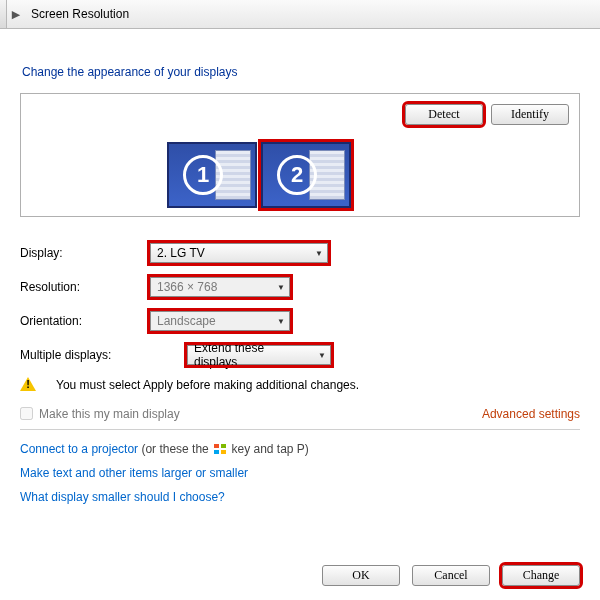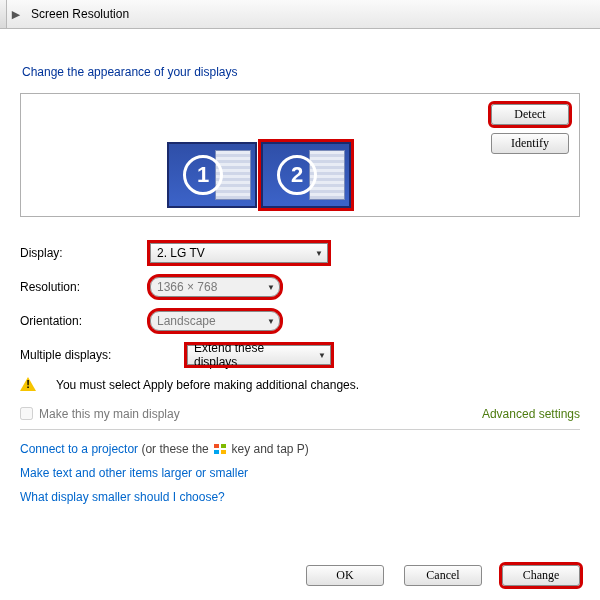--- a/index.html
+++ b/index.html
@@ -12,45 +12,45 @@
   .content{padding:20px 20px 0 20px;}
   .heading{color:#003399;font-size:12px;margin:16px 0 14px 2px;}
   
   .preview{border:1px solid #b0b0b0;height:106px;position:relative;padding:8px;background:#fff;}
   .monitors{display:flex;gap:4px;justify-content:center;align-items:flex-end;height:100%;margin-left:120px;width:220px;}
   .mon{width:90px;height:66px;position:relative;}
   .mon.sel{outline:3px solid #d10000;}
   .mon .screen{position:absolute;inset:0;border:2px solid #1a2a6c;background:linear-gradient(#2f4fa8,#3c63c8);}
   .mon .pane{position:absolute;right:6px;top:8px;width:34px;bottom:8px;background:repeating-linear-gradient(#e8ecf5 0 3px,#cfd6e8 3px 6px);border:1px solid #7a8bb8;}
   .mon .num{position:absolute;left:20px;top:50%;transform:translate(-4px,-50%);width:34px;height:34px;border:3px solid #fff;border-radius:50%;color:#fff;font-weight:bold;font-size:22px;line-height:34px;text-align:center;}
-  .preview .sidebtns{position:absolute;right:10px;top:10px;display:flex;flex-direction:column;gap:8px;}
+  .preview .sidebtns{position:absolute;right:10px;top:10px;display:flex;flex-direction:row;gap:8px;}
   .sidebtns .b{outline:3px solid #d10000;}
   button.win{font:12px "Segoe UI";padding:2px 0;width:78px;border:1px solid #8a8a8a;border-radius:3px;background:linear-gradient(#fdfdfd,#e3e3e3);cursor:pointer;}
   
   .rows{margin-top:22px;}
   .row{display:flex;align-items:center;height:28px;margin-bottom:6px;}
   .row .lab{width:130px;}
   .dd{height:20px;border:1px solid #8a8a8a;background:linear-gradient(#fdfdfd,#e6e6e6);display:flex;align-items:center;padding:0 4px 0 6px;position:relative;box-sizing:border-box;gap:36px;}
   .dd .caret{margin-left:auto;font-size:8px;color:#333;}
   .dd.dis{color:#7a7a7a;background:#f0f0f0;}
   .hl{outline:3px solid #d10000;}
-  .w180{width:178px;} .w118{width:130px;border-radius:9px;} .w144{width:144px;margin-left:37px;}
+  .w180{width:178px;} .w118{width:140px;} .w144{width:144px;margin-left:37px;}
   
   .warn{display:flex;align-items:center;gap:20px;margin:8px 0 14px 0;}
   .wicon{width:16px;height:16px;position:relative;}
   .wicon:before{content:"";position:absolute;left:0;top:0;border-left:8px solid transparent;border-right:8px solid transparent;border-bottom:14px solid #f6c400;}
   .wicon:after{content:"!";position:absolute;left:0;top:1px;width:16px;text-align:center;font-weight:bold;font-size:11px;color:#000;}
   
   .ckrow{display:flex;align-items:flex-start;color:#7a7a7a;margin-bottom:8px;}
   .ckrow input{margin:0 6px 0 0;}
-  .adv{margin-left:auto;color:#4d7c0f;cursor:pointer;}
+  .adv{margin-left:auto;color:#c2410c;cursor:pointer;}
   hr.sep{border:none;border-top:1px solid #d0d0d0;margin:4px 0 12px 0;}
   .link{color:#0066cc;cursor:pointer;margin:0 0 10px 0;display:block;}
   .link .plain{color:#444;}
-  .foot{position:absolute;right:20px;bottom:14px;display:flex;gap:20px;padding-left:46px;}
+  .foot{position:absolute;right:20px;bottom:14px;display:flex;gap:12px;padding-left:46px;}
   .apply{outline:3px solid #d10000;}
   
   .winlogo{display:inline-block;width:12px;height:10px;vertical-align:-1px;position:relative;margin:0 2px;}
   .winlogo span{position:absolute;width:5px;height:4px;}
   .winlogo .a{left:0;top:0;background:#f25022;} .winlogo .b{right:0;top:0;background:#7fba00;}
   .winlogo .c{left:0;bottom:0;background:#00a4ef;} .winlogo .d{right:0;bottom:0;background:#ffb900;}
 </style>
 </head>
 <body>
 

